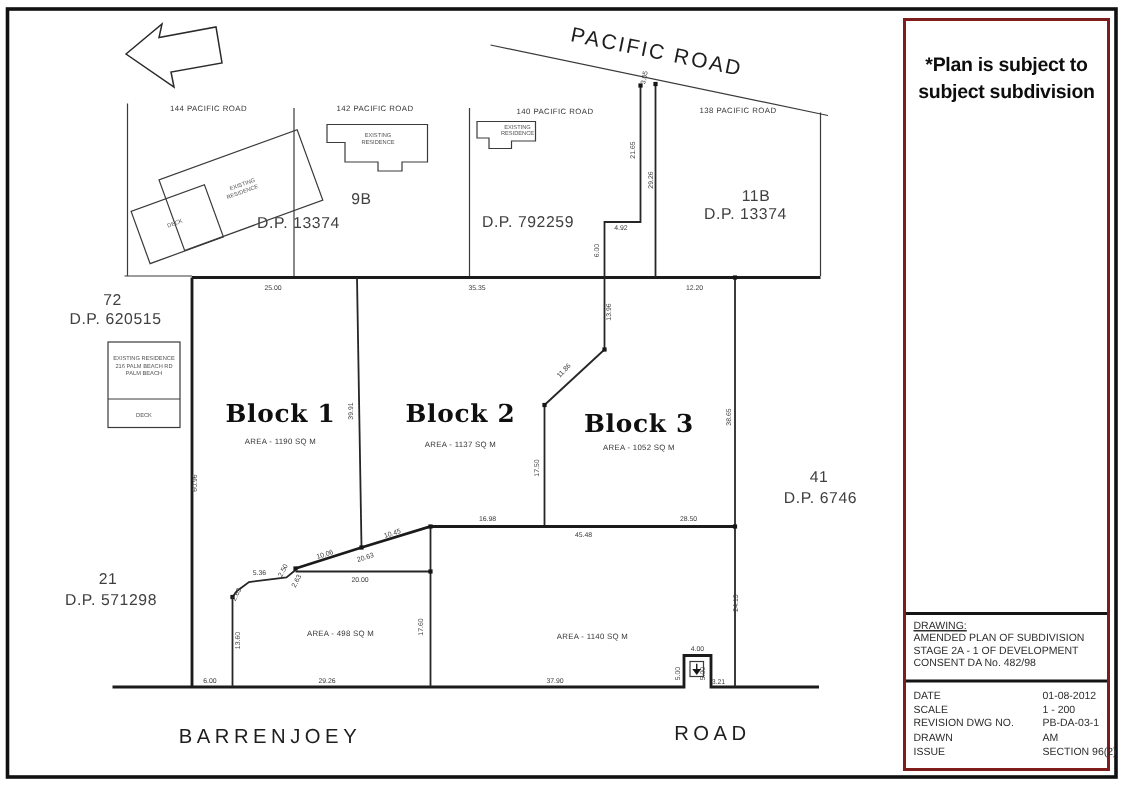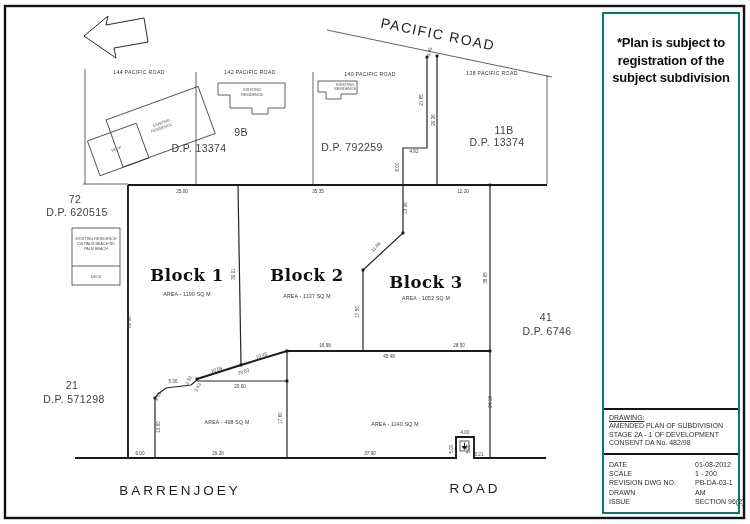--- a/index.html
+++ b/index.html
@@ -17,21 +17,21 @@
   .dim{font-size:4.6px;fill:#3c3c3c;text-anchor:middle;}
   .lot{font-size:10.5px;fill:#404040;text-anchor:middle;letter-spacing:.4px;}
   .addr{font-size:5.2px;fill:#353535;text-anchor:middle;letter-spacing:.3px;}
   .area{font-size:5.2px;fill:#353535;text-anchor:middle;letter-spacing:.2px;}
   .house{font-size:3.8px;fill:#555;text-anchor:middle;}
   .road{font-size:13.5px;fill:#1e1e1e;text-anchor:middle;letter-spacing:3px;}
   .blockname{font-family:"DejaVu Serif",serif;font-weight:bold;font-size:16.5px;
              fill:#0f0f0f;text-anchor:middle;letter-spacing:.5px;}
   
   .side-panel{position:absolute;left:602px;top:12px;width:138px;height:502px;
-              border:2px solid #0f766e;box-sizing:border-box;background:#fff;}
+              border:2px solid #7f1d1d;box-sizing:border-box;background:#fff;}
   .note{margin-top:20px;padding:0 1px;text-align:center;font-weight:bold;
         font-size:13px;line-height:17.5px;color:#0d0d0d;letter-spacing:-.2px;}
   .title-block{position:absolute;left:0;right:0;bottom:0;border-top:2px solid #141414;
                color:#2e2e2e;}
   .tb-drawing{border-bottom:2px solid #141414;padding:4px 5px 5px;}
   .tb-heading{display:block;font-size:7px;text-decoration:underline;margin-bottom:1px;}
   .tb-line{font-size:7px;line-height:8.6px;white-space:nowrap;}
   .tb-table{padding:5px 5px 6px;}
   .tb-row{display:flex;font-size:7px;line-height:9.2px;white-space:nowrap;}
   .tb-row .lbl{width:86px;flex:none;}
@@ -193,21 +193,20 @@
         <text x="465" y="434" class="dim">4.00</text>
         <text x="453" y="449" class="dim" transform="rotate(-90 453 449)">5.00</text>
         <text x="470" y="449" class="dim" transform="rotate(-90 470 449)">5.00</text>
         <text x="479" y="456" class="dim">3.21</text>
       </g>
   </svg>
 
   <div class="side-panel">
     <div class="note">
       <div>*Plan is subject to</div>
-      <div>registration of the</div>
       <div>subject subdivision</div>
     </div>
     <div class="title-block">
       <div class="tb-drawing">
         <span class="tb-heading">DRAWING:</span>
         <div id="tb-lines">
             <div class="tb-line">AMENDED PLAN OF SUBDIVISION</div>
             <div class="tb-line">STAGE 2A - 1 OF DEVELOPMENT</div>
             <div class="tb-line">CONSENT DA No. 482/98</div>
           </div>

